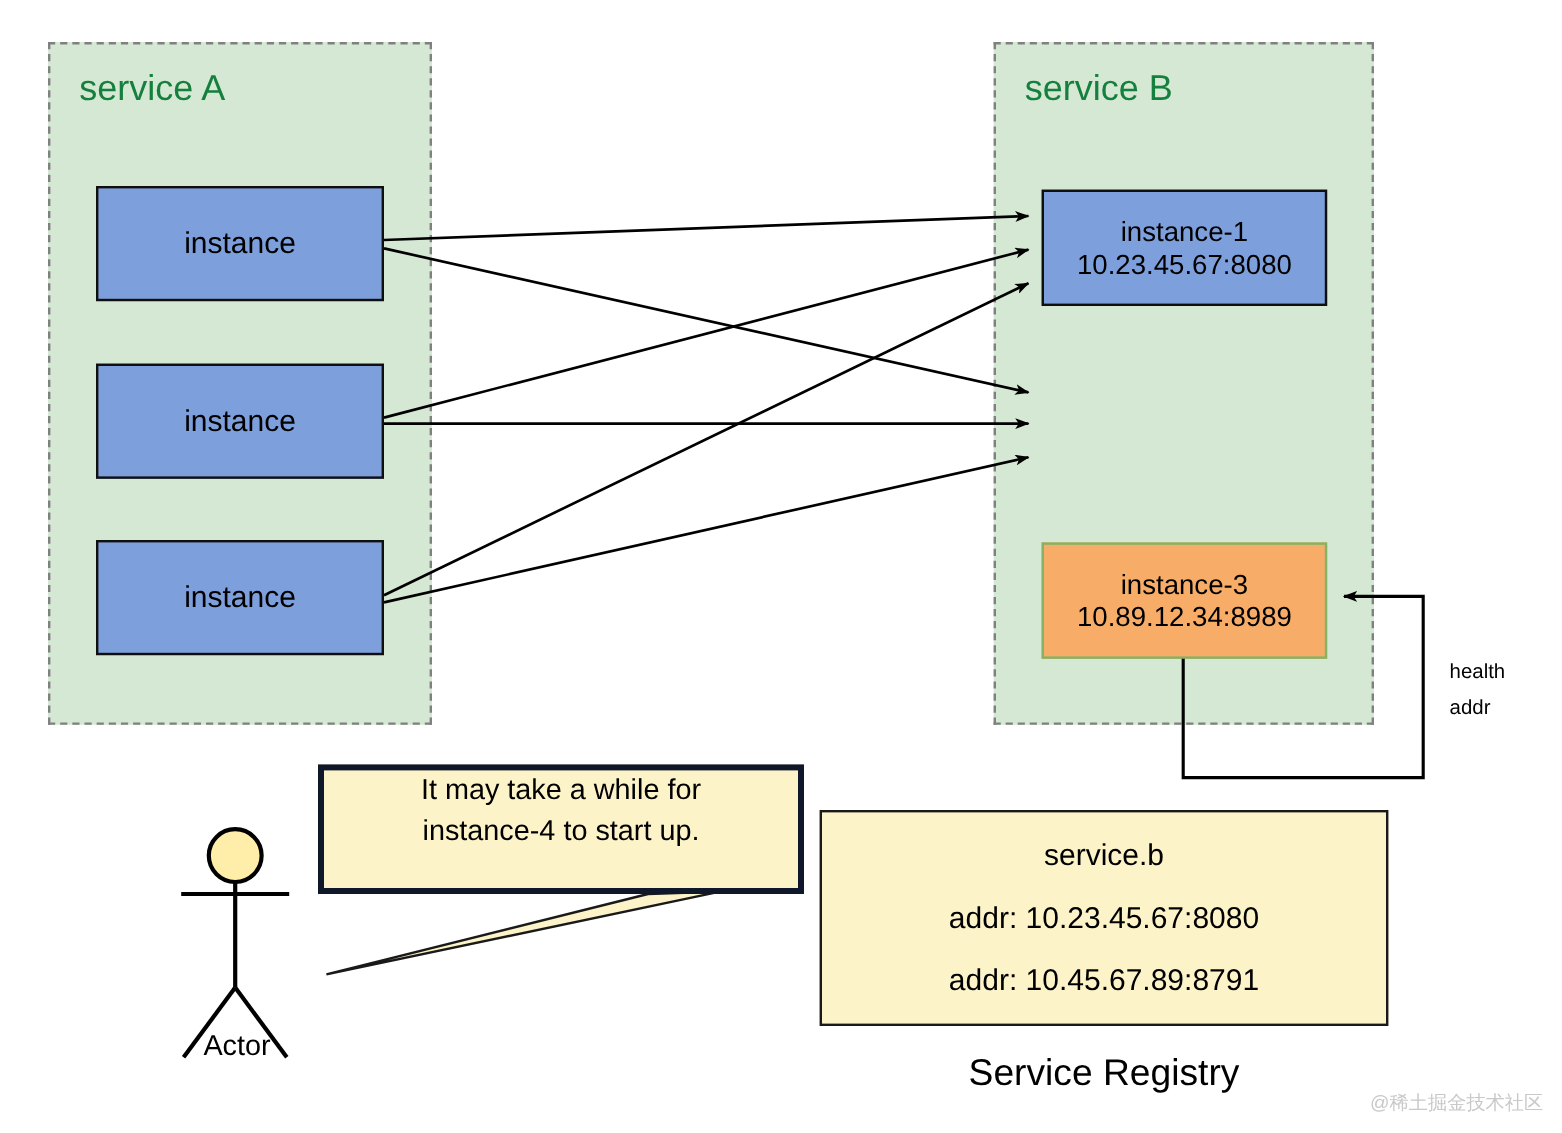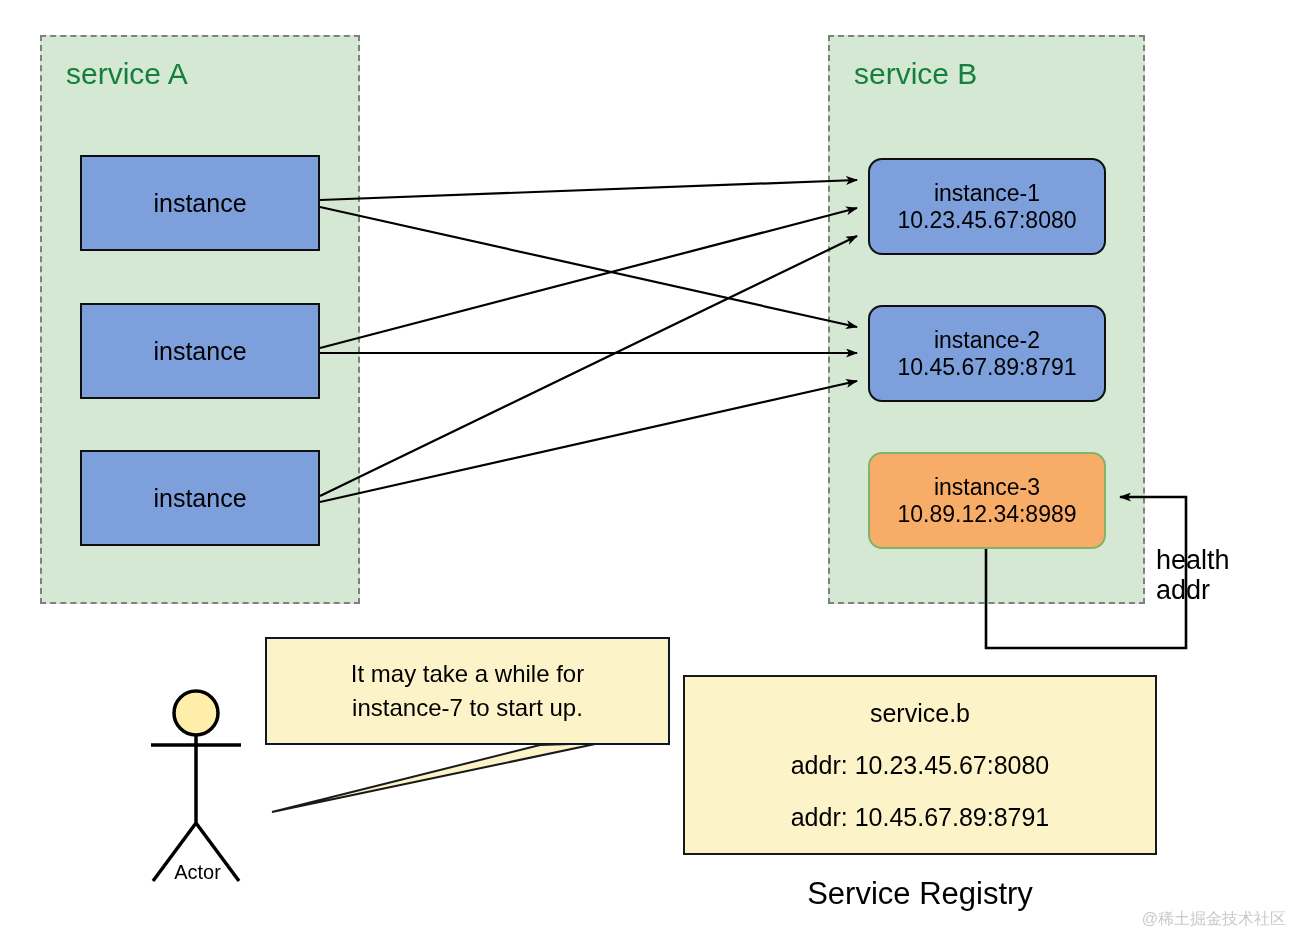--- a/index.html
+++ b/index.html
@@ -68,69 +68,69 @@
     font-size: 23px;
     line-height: 27px;
     white-space: nowrap;
   }
   .a-inst { left: 80px; width: 240px; height: 96px; }
   #a-instance-1 { top: 155px; }
   #a-instance-2 { top: 303px; }
   #a-instance-3 { top: 450px; }
   .a-inst .box-line { font-size: 25px; }
 
-  .b-inst { left: 868px; width: 238px; height: 97px; border-radius: 14px; }
+  .b-inst { left: 868px; width: 238px; height: 97px; }
   #b-instance-1 { top: 158px; }
   #b-instance-2 { top: 305px; }
   #b-instance-4 { top: 452px; }
 
   
   #health-check-label {
     position: absolute;
-    left: 1156px;
+    left: 1208px;
     top: 545px;
-    font-size: 27px;
+    font-size: 17px;
     line-height: 30px;
     white-space: nowrap;
   }
   
   #speech-bubble {
     position: absolute;
     left: 265px;
     top: 637px;
     width: 405px;
     height: 108px;
     background: #fdf3c8;
-    border: 2px solid #0f172a;
+    border: 5px solid #0f172a;
     box-sizing: border-box;
     display: flex;
     flex-direction: column;
     align-items: center;
-    justify-content: center;
+    justify-content: flex-start;
   }
   #speech-bubble .bubble-line {
     font-size: 24px;
     line-height: 34px;
     white-space: nowrap;
   }
   
   #actor-figure {
     position: absolute;
     left: 140px;
     top: 685px;
     width: 115px;
     height: 210px;
   }
   #actor-label {
     position: absolute;
     left: 140px;
     top: 858px;
     width: 115px;
     text-align: center;
-    font-size: 20px;
+    font-size: 24px;
     line-height: 28px;
   }
   
   #registry-box {
     position: absolute;
     left: 683px;
     top: 675px;
     width: 474px;
     height: 180px;
     background: #fdf3c8;
@@ -187,24 +187,20 @@
   </div>
 
   <div class="service-group" id="service-b-group">
     <div class="group-title">service B</div>
   </div>
 
   <div class="box box-blue b-inst" id="b-instance-1">
     <div class="box-line">instance-1</div>
     <div class="box-line">10.23.45.67:8080</div>
   </div>
-  <div class="box box-blue b-inst" id="b-instance-2">
-    <div class="box-line">instance-2</div>
-    <div class="box-line">10.45.67.89:8791</div>
-  </div>
   <div class="box box-orange b-inst" id="b-instance-4">
     <div class="box-line">instance-3</div>
     <div class="box-line">10.89.12.34:8989</div>
   </div>
 
   <svg class="svg-layer" viewBox="0 0 1302 944">
     <defs>
       <marker id="arrowhead" markerWidth="12" markerHeight="9" refX="11" refY="4.5" orient="auto" markerUnits="userSpaceOnUse">
         <path d="M0,0 L12,4.5 L0,9 L3,4.5 Z" fill="#000000"></path>
       </marker>
@@ -224,21 +220,21 @@
     <path d="M 540,745 L 272,812 L 600,743 Z" fill="#fdf3c8" stroke="#191919" stroke-width="2"></path>
   </svg>
 
   <div id="health-check-label">
     <div>health</div>
     <div>addr</div>
   </div>
 
   <div id="speech-bubble">
     <div class="bubble-line">It may take a while for</div>
-    <div class="bubble-line">instance-7 to start up.</div>
+    <div class="bubble-line">instance-4 to start up.</div>
   </div>
 
   <svg id="actor-figure" viewBox="0 0 115 210">
     <circle cx="56" cy="28" r="22" fill="#ffeeaa" stroke="#000" stroke-width="3.5"></circle>
     <line x1="56" y1="50" x2="56" y2="138" stroke="#000" stroke-width="3.5"></line>
     <line x1="11" y1="60" x2="101" y2="60" stroke="#000" stroke-width="3.5"></line>
     <line x1="56" y1="138" x2="13" y2="196" stroke="#000" stroke-width="3.5"></line>
     <line x1="56" y1="138" x2="99" y2="196" stroke="#000" stroke-width="3.5"></line>
   </svg>
   <div id="actor-label">Actor</div>

